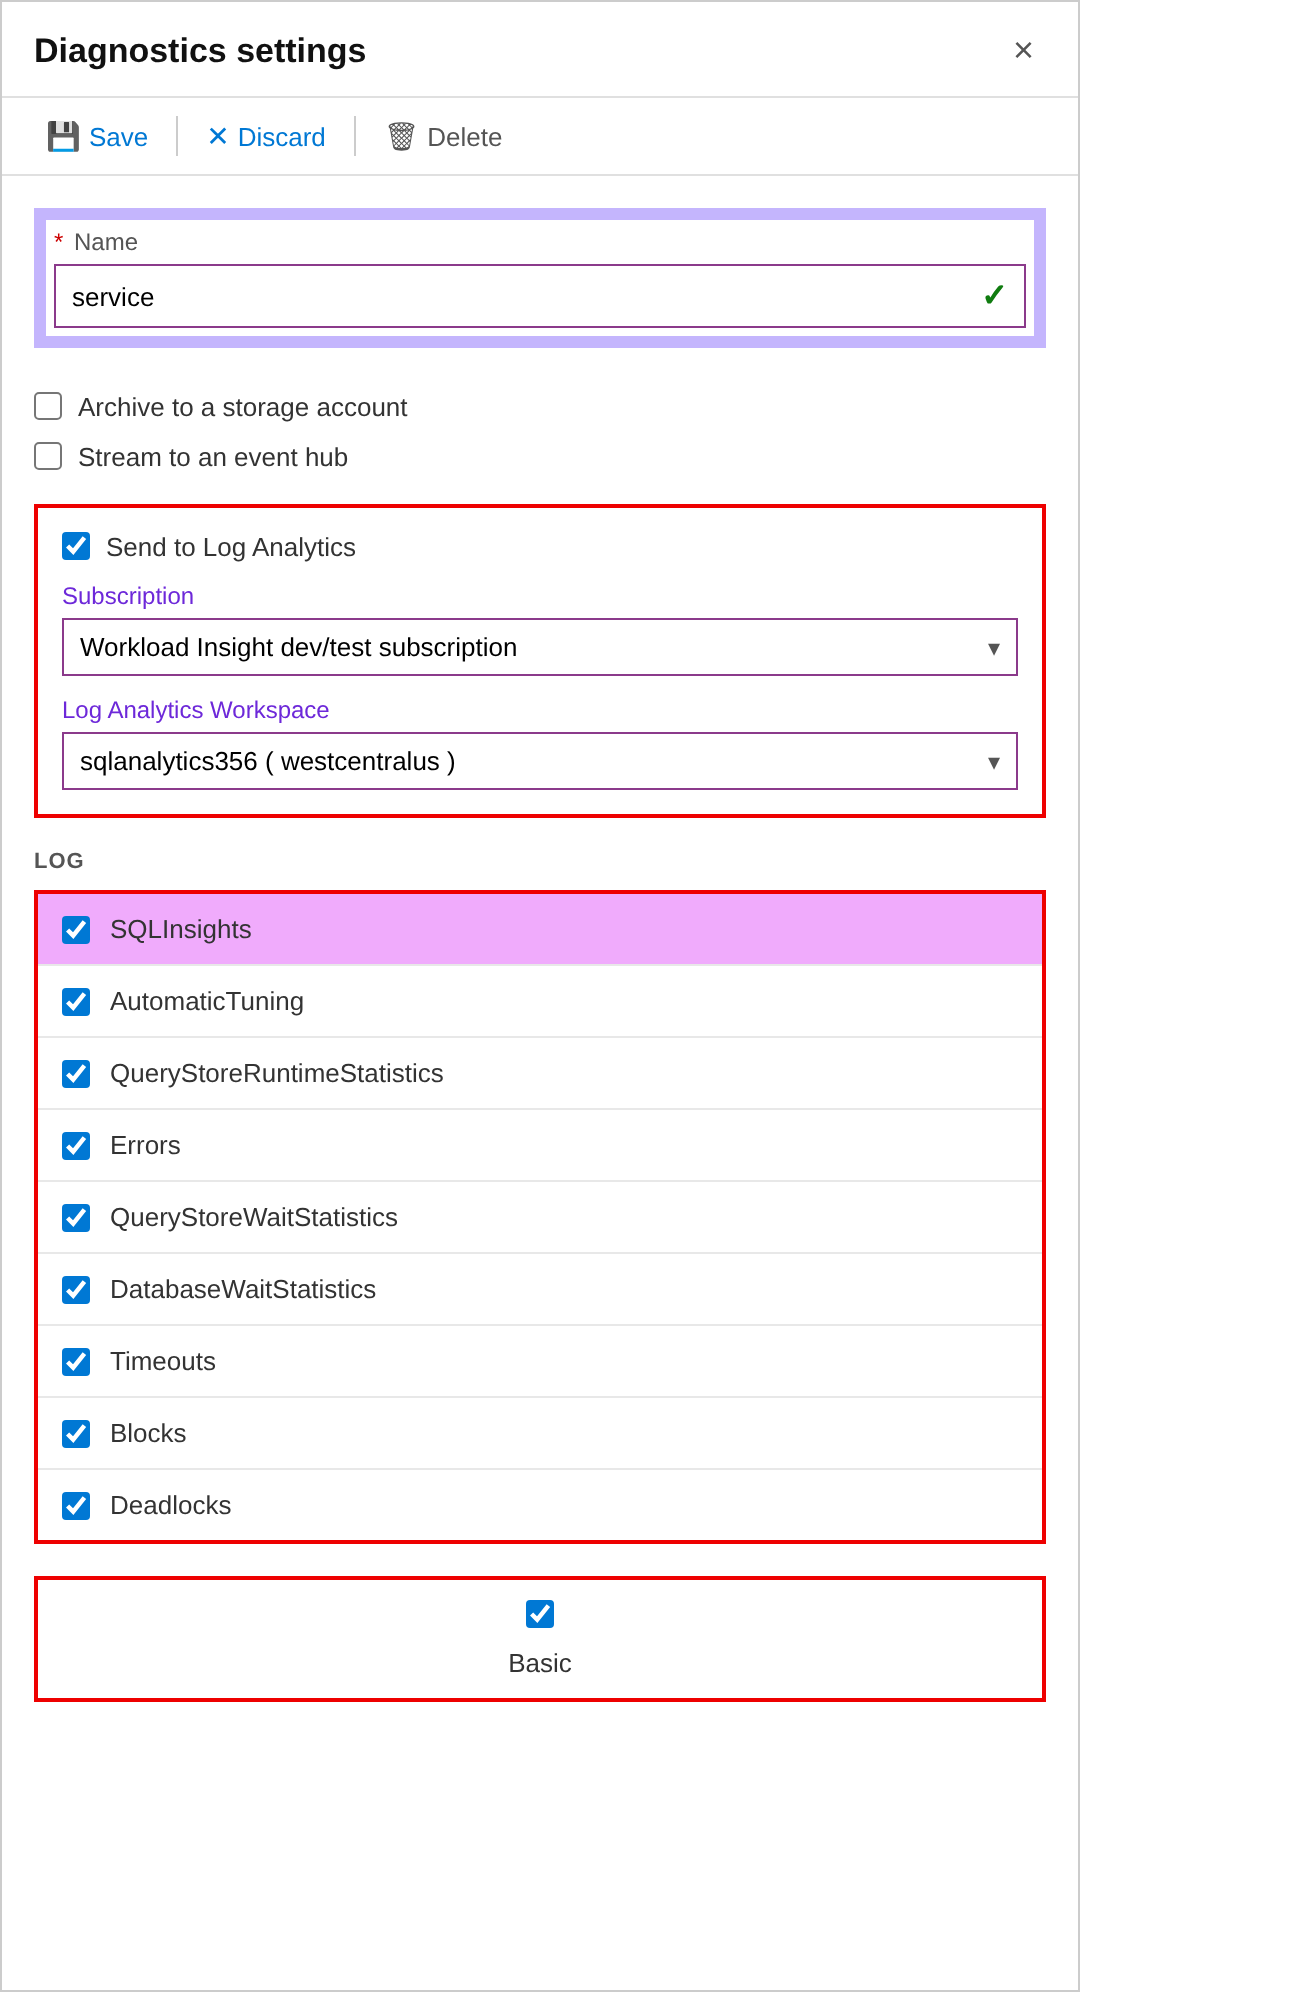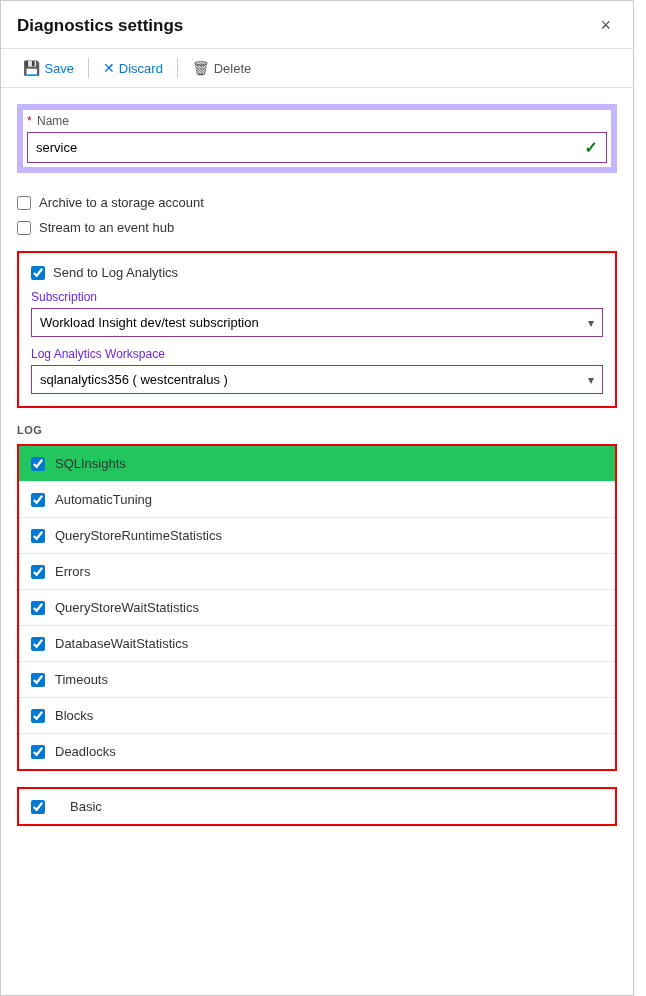--- a/index.html
+++ b/index.html
@@ -6,21 +6,21 @@
     body {
       font-family: 'Segoe UI', Arial, sans-serif;
       font-size: 13px;
       background: #fff;
       color: #333;
       width: 646px;
       min-height: 996px;
     }
 
     .panel {
-      width: 634px;
+      width: 540px;
       min-height: 996px;
       background: #fff;
       border: 1px solid #ccc;
       display: flex;
       flex-direction: column;
     }
 
     .panel-header {
       display: flex;
       align-items: center;
@@ -107,21 +107,21 @@
     }
 
     .checkmark-green {
       color: #107c10;
       font-size: 16px;
       font-weight: bold;
     }
 
     .checkbox-row {
       display: flex;
-      align-items: flex-end;
+      align-items: flex-start;
       gap: 8px;
       margin-bottom: 10px;
     }
 
     .checkbox-label {
       font-size: 13px;
       color: #333;
     }
 
     input[type="checkbox"] {
@@ -207,21 +207,22 @@
 
     .metric-box {
       border: 2px solid #e00;
       margin-bottom: 16px;
     }
 
     .metric-row {
       display: flex;
       align-items: center;
       padding: 10px 12px;
-      gap: 25px;
+      gap: 10px;
+      flex-direction: column;
     }
   </style>
 </head>
 <body>
 
 <div class="panel">
 
   <div class="panel-header">
     <span class="panel-title">Diagnostics settings</span>
     <button class="close-btn">×</button>
@@ -286,21 +287,21 @@
         <select>
           <option>sqlanalytics356 ( westcentralus )</option>
         </select>
         <span class="select-arrow">▾</span>
       </div>
     </div>
 
     <div class="section-label">LOG</div>
     <div class="log-table-box">
 
-    <div class="log-row" style="background: #22c55e;">
+    <div class="log-row" style="background: #f0abfc;">
           <input type="checkbox" id="log-cb-0" checked="" style="">
           <label for="log-cb-0" class="log-row-label">SQLInsights</label>
         </div>
         <div class="log-row">
           <input type="checkbox" id="log-cb-1" checked="" style="">
           <label for="log-cb-1" class="log-row-label">AutomaticTuning</label>
         </div>
         <div class="log-row">
           <input type="checkbox" id="log-cb-2" checked="" style="">
           <label for="log-cb-2" class="log-row-label">QueryStoreRuntimeStatistics</label>

